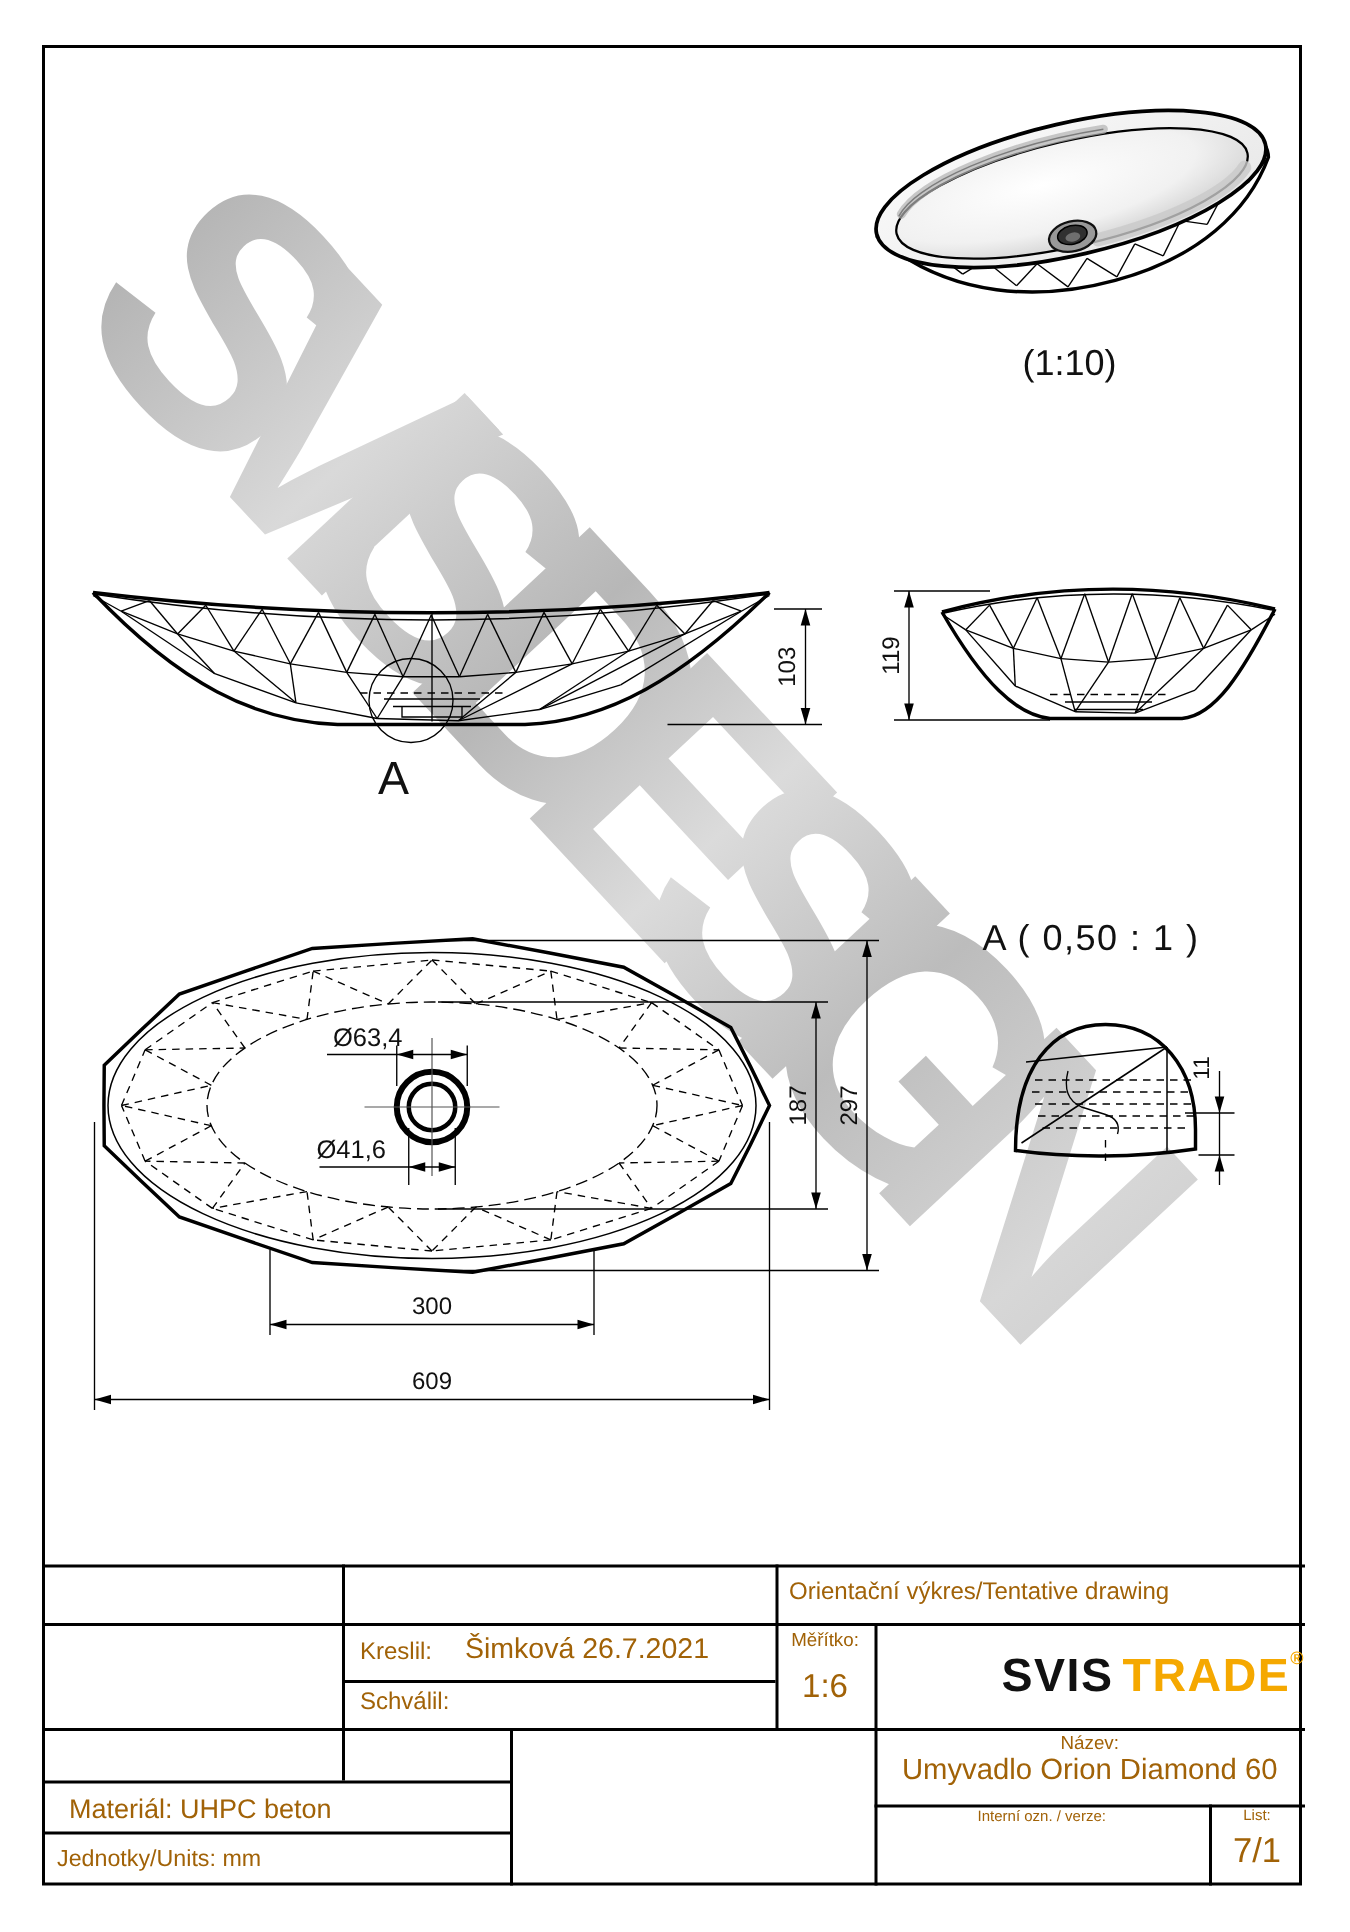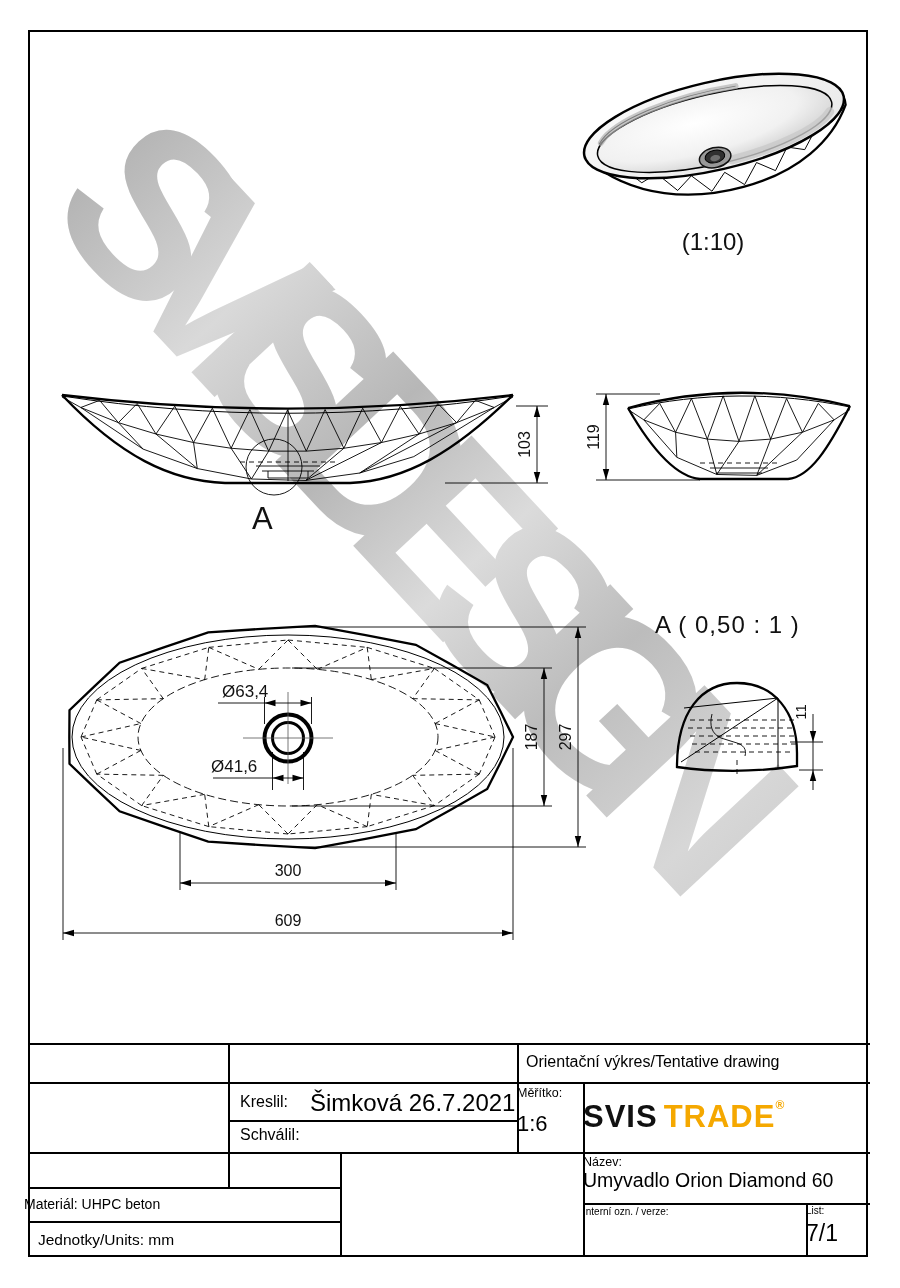--- a/index.html
+++ b/index.html
@@ -3,39 +3,39 @@
 <meta charset="utf-8">
 <style>
   html,body{margin:0;padding:0}
   body{width:900px;height:1288px;background:#fff;position:relative;overflow:hidden;
        font-family:"Liberation Sans",sans-serif;color:#111}
   .page{position:absolute;inset:0}
   svg.drawing{position:absolute;left:0;top:0}
   .frame{position:absolute;left:28px;top:30px;width:840px;height:1227px;border:2px solid #000;box-sizing:border-box}
   .hl,.vl{position:absolute;background:#000}
   .hl{height:2px}.vl{width:2px}
-  .tbt{position:absolute;white-space:nowrap;color:#000000}
-  .ctr{text-align:left}
+  .tbt{position:absolute;white-space:nowrap;color:#a16207}
+  .ctr{text-align:center}
   
   .ln{stroke:#000;stroke-width:1;fill:none}
   .lnd{stroke:#000;stroke-width:.9;fill:none}
   .ln2{stroke:#000;stroke-width:2.3;fill:none}
   .ln15{stroke:#000;stroke-width:1.5}
   .ln25{stroke:#000;stroke-width:2.5}
   .lnc{stroke:#000;stroke-width:.9;fill:none}
   .dash{stroke:#000;stroke-width:.9;fill:none;stroke-dasharray:8 4}
   .dash2{stroke:#000;stroke-width:.9;fill:none;stroke-dasharray:5 4}
   .lngray{stroke:#555;stroke-width:.8;fill:none}
   .lnTh{stroke:#000;stroke-width:4;fill:none}
   .lnTh2{stroke:#000;stroke-width:3;fill:none}
   .dimtxt{font-family:"Liberation Sans",sans-serif;fill:#111}
   .anno{font-family:"Liberation Sans",sans-serif;fill:#111}
   .wmtext{font-family:"Liberation Sans",sans-serif;font-weight:bold;font-size:235px;
           letter-spacing:-55px;fill:url(#wmGrad)}
-  .logo{position:absolute;left:583px;top:1098px;width:287px;text-align:left;
+  .logo{position:absolute;left:583px;top:1098px;width:287px;text-align:right;
         font-weight:bold;font-size:31px;letter-spacing:1px;white-space:nowrap}
   .logo .p2{margin-left:6px}
   .logo sup{font-size:12px;vertical-align:18px}
 </style>
 </head>
 <body>
 
 <div class="page">
 
   <svg class="drawing" width="900" height="1288" viewBox="0 0 900 1288">
@@ -338,30 +338,30 @@
     <div class="hl" style="left:583px;top:1203px;width:287px"></div>
     <div class="hl" style="left:30px;top:1221px;width:310px"></div>
     <div class="vl" style="left:228px;top:1043px;height:144px"></div>
     <div class="vl" style="left:340px;top:1152px;height:105px"></div>
     <div class="vl" style="left:517px;top:1043px;height:109px"></div>
     <div class="vl" style="left:583px;top:1082px;height:175px"></div>
     <div class="vl" style="left:806px;top:1203px;height:54px"></div>
 
     <div class="tbt" style="left:526px;top:1053px;font-size:16px">Orientační výkres/Tentative drawing</div>
     <div class="tbt" style="left:240px;top:1093px;font-size:16px">Kreslil:</div>
-    <div class="tbt" style="left:310px;top:1089px;font-size:24px">Šimková 26.7.2021</div>
+    <div class="tbt" style="left:310px;top:1089px;font-size:19px">Šimková 26.7.2021</div>
     <div class="tbt" style="left:240px;top:1126px;font-size:16px">Schválil:</div>
     <div class="tbt ctr" style="left:517px;width:66px;top:1086px;font-size:12.5px">Měřítko:</div>
     <div class="tbt ctr" style="left:517px;width:66px;top:1111px;font-size:22px">1:6</div>
 
     <div class="logo">
       <span class="p1" style="color:#111111">SVIS</span><span class="p2" style="color:#F5A800">TRADE</span><sup style="color:#F5A800">®</sup>
     </div>
 
     <div class="tbt ctr" style="left:583px;width:287px;top:1155px;font-size:12.5px">Název:</div>
     <div class="tbt ctr" style="left:583px;width:287px;top:1169px;font-size:19.5px">Umyvadlo Orion Diamond 60</div>
     <div class="tbt ctr" style="left:583px;width:223px;top:1206px;font-size:10px">Interní ozn. / verze:</div>
     <div class="tbt ctr" style="left:806px;width:64px;top:1205px;font-size:10px">List:</div>
     <div class="tbt ctr" style="left:806px;width:64px;top:1220px;font-size:23px">7/1</div>
-    <div class="tbt" style="left:24px;top:1196px;font-size:14px">Materiál: UHPC beton</div>
+    <div class="tbt" style="left:46px;top:1196px;font-size:18px">Materiál: UHPC beton</div>
     <div class="tbt" style="left:38px;top:1231px;font-size:15.5px">Jednotky/Units: mm</div>
   </div>
 </div>
 
 </body></html>

